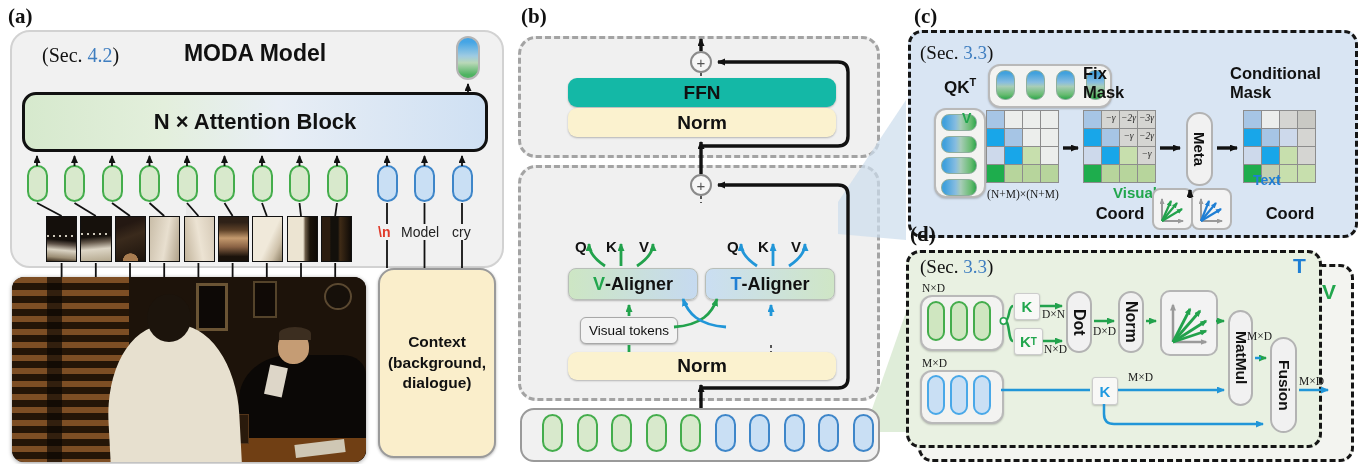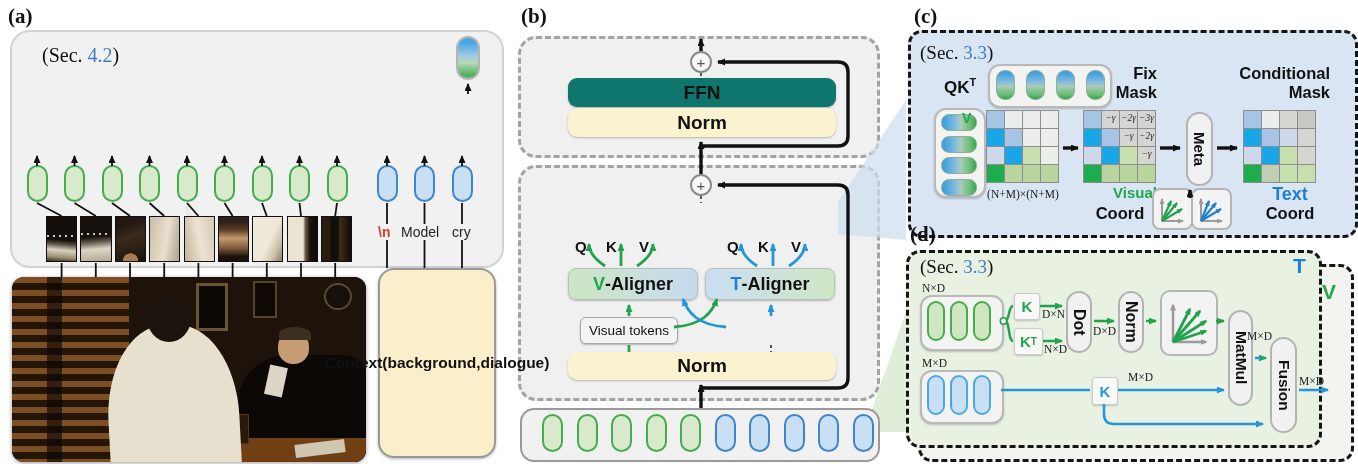--- a/index.html
+++ b/index.html
@@ -75,23 +75,25 @@
   <svg class="overlay" width="1358" height="464" style="z-index:2">
     <polygon points="838,202 906,100 906,240 838,234" fill="#ccdded" opacity="0.7"></polygon>
     <polygon points="864,432 906,312 906,432" fill="#d9ead2" opacity="0.85"></polygon>
     <polygon points="186,198 210,262 186,262" fill="#e2e2e2" opacity="0.5"></polygon>
   </svg>
 
   <div class="abs panel-label" style="left:8px;top:4px;">(a)</div>
   <div class="abs" id="panelA"></div>
 
   <div class="abs serif" style="left:42px;top:44px;font-size:20px;z-index:4;"><span>(Sec. </span><span class="blue">4.2</span><span>)</span></div>
+  <div class="abs b" style="left:150px;top:40px;width:210px;text-align:center;font-size:23px;z-index:4;">MODA Model</div>
 
   <div class="abs" style="left:456px;top:36px;width:24px;height:44px;border-radius:12px;border:2px solid #b5b5b5;box-sizing:border-box;z-index:4;background:linear-gradient(180deg,#45a5e5 10%,#9ecbe2 45%,#b9d8b8 62%,#4eb360 92%);"></div>
 
+  <div class="abs ctr" style="left:22px;top:92px;width:466px;height:60px;border:3px solid #111;border-radius:14px;box-sizing:border-box;z-index:4;background:linear-gradient(90deg,#d6e9cd,#e3efdc 30%,#e8eef5 55%,#cfe0f3);font-size:22px;font-weight:bold;">N × Attention Block</div>
 
   <div class="abs row" id="aG">
       <div class="tok tg"></div>
       <div class="tok tg"></div>
       <div class="tok tg"></div>
       <div class="tok tg"></div>
       <div class="tok tg"></div>
       <div class="tok tg"></div>
       <div class="tok tg"></div>
       <div class="tok tg"></div>
@@ -130,34 +132,34 @@
     <div class="abs" style="left:75%;top:29%;width:9%;height:18%;background:#c59c74;border-radius:46%;"></div>
     <div class="abs" style="left:75.5%;top:27%;width:9%;height:7%;background:#3c2e20;border-radius:50% 50% 0 0;"></div>
     <div class="abs" style="left:72%;top:48%;width:5%;height:16%;background:#ddd6c8;transform:rotate(12deg);"></div>
     <div class="abs" style="left:55%;top:87%;width:45%;height:13%;background:#703f14;"></div>
     <div class="abs" style="left:80%;top:89%;width:14%;height:7%;background:#cfc7b4;transform:rotate(-7deg);"></div>
     <div class="abs" style="left:63%;top:74%;width:3.5%;height:15%;background:#2a1a0c;border:1px solid #54351a;"></div>
     <div class="abs" style="left:27%;top:26%;width:37%;height:92%;background:#e7e0cf;border-radius:45% 45% 28% 28%/55% 55% 18% 18%;transform:rotate(-3deg);"></div>
     <div class="abs" style="left:38%;top:9%;width:12.5%;height:26%;background:#1c140c;border-radius:50%;"></div>
   </div>
 
-  <div class="abs" style="left:378px;top:268px;width:118px;height:190px;background:#faeecb;border:2px solid #9a9a9a;border-radius:16px;box-sizing:border-box;z-index:4;box-shadow:0 1px 3px rgba(0,0,0,.3);display:flex;flex-direction:row;align-items:center;justify-content:center;font-weight:bold;font-size:15.5px;line-height:1.35;">
+  <div class="abs" style="left:378px;top:268px;width:118px;height:190px;background:#faeecb;border:2px solid #9a9a9a;border-radius:16px;box-sizing:border-box;z-index:4;box-shadow:0 1px 3px rgba(0,0,0,.3);display:flex;flex-direction:column;align-items:center;justify-content:center;font-weight:bold;font-size:15.5px;line-height:1.35;">
     <span>Context</span>
     <span>(background,</span>
     <span>dialogue)</span>
   </div>
 
   <div class="abs panel-label" style="left:521px;top:4px;">(b)</div>
   <div class="abs dashbox" id="boxB1"></div>
   <div class="abs dashbox" id="boxB2"></div>
 
   <div class="abs plus" style="left:690px;top:51px;">+</div>
   <div class="abs plus" style="left:690px;top:174px;">+</div>
 
-  <div class="abs softbox b" style="left:568px;top:78px;width:268px;height:29px;background:#0f766e;font-size:19px;">FFN</div>
+  <div class="abs softbox b" style="left:568px;top:78px;width:268px;height:29px;background:#14b8a6;font-size:19px;">FFN</div>
   <div class="abs softbox b" style="left:568px;top:108px;width:268px;height:29px;background:#fbf2cf;font-size:19px;">Norm</div>
 
 
   <div class="abs b" style="left:575px;top:238px;font-size:15px;z-index:6;">Q</div>
   <div class="abs b" style="left:606px;top:238px;font-size:15px;z-index:6;">K</div>
   <div class="abs b" style="left:639px;top:238px;font-size:15px;z-index:6;">V</div>
   <div class="abs b" style="left:727px;top:238px;font-size:15px;z-index:6;">Q</div>
   <div class="abs b" style="left:758px;top:238px;font-size:15px;z-index:6;">K</div>
   <div class="abs b" style="left:791px;top:238px;font-size:15px;z-index:6;">V</div>
 
@@ -225,21 +227,21 @@
       <div class="mc" style="background: rgb(24, 166, 233);"></div>
       <div class="mc" style="background: rgb(199, 223, 173);"></div>
       <div class="mc" style="background: rgb(236, 238, 236);"></div>
       <div class="mc" style="background: rgb(30, 173, 77);"></div>
       <div class="mc" style="background: rgb(183, 213, 156);"></div>
       <div class="mc" style="background: rgb(183, 213, 156);"></div>
       <div class="mc" style="background: rgb(183, 213, 156);"></div>
     </div>
   <div class="abs dimlabel" style="left:980px;top:188px;width:86px;text-align:center;">(N+M)×(N+M)</div>
 
-  <div class="abs b" style="left:1083px;top:64px;width:74px;text-align:right;font-size:16.5px;z-index:4;line-height:1.15;">
+  <div class="abs b" style="left:1083px;top:64px;width:74px;text-align:left;font-size:16.5px;z-index:4;line-height:1.15;">
       <div>Fix</div>
       <div>Mask</div>
     </div>
   <div class="mx" id="mx2" style="left:1083px;top:110px;">
       <div class="mc" style="background: rgb(166, 197, 229);"></div>
       <div class="mc" style="background: rgb(213, 213, 210);">
         <span>−γ</span>
       </div>
       <div class="mc" style="background: rgb(213, 213, 210);">
         <span>−2γ</span>
@@ -262,21 +264,21 @@
         <span>−γ</span>
       </div>
       <div class="mc" style="background: rgb(30, 173, 77);"></div>
       <div class="mc" style="background: rgb(183, 213, 156);"></div>
       <div class="mc" style="background: rgb(183, 213, 156);"></div>
       <div class="mc" style="background: rgb(183, 213, 156);"></div>
     </div>
 
   <div class="abs vpill b" style="left:1186px;top:112px;width:27px;height:74px;font-size:15px;border-radius:13px;">Meta</div>
 
-  <div class="abs b" style="left:1243px;top:64px;width:100px;text-align:right;font-size:16.5px;z-index:4;line-height:1.15;margin-left:-13px;">
+  <div class="abs b" style="left:1243px;top:64px;width:100px;text-align:left;font-size:16.5px;z-index:4;line-height:1.15;margin-left:-13px;">
       <div>Conditional</div>
       <div>Mask</div>
     </div>
   <div class="mx" id="mx3" style="left:1243px;top:110px;">
       <div class="mc" style="background: rgb(166, 197, 229);"></div>
       <div class="mc" style="background: rgb(236, 238, 236);"></div>
       <div class="mc" style="background: rgb(213, 213, 210);"></div>
       <div class="mc" style="background: rgb(201, 201, 196);"></div>
       <div class="mc" style="background: rgb(24, 166, 233);"></div>
       <div class="mc" style="background: rgb(166, 197, 229);"></div>
@@ -287,21 +289,21 @@
       <div class="mc" style="background: rgb(199, 223, 173);"></div>
       <div class="mc" style="background: rgb(213, 213, 210);"></div>
       <div class="mc" style="background: rgb(30, 173, 77);"></div>
       <div class="mc" style="background: rgb(194, 207, 178);"></div>
       <div class="mc" style="background: rgb(199, 223, 173);"></div>
       <div class="mc" style="background: rgb(199, 223, 173);"></div>
     </div>
 
   <div class="abs b green" style="left:1083px;top:184px;width:74px;text-align:right;font-size:15px;z-index:4;">Visual</div>
   <div class="abs b" style="left:1083px;top:204px;width:74px;text-align:center;font-size:16.5px;z-index:4;">Coord</div>
-  <div class="abs b" style="left:1253px;top:184px;width:74px;text-align:center;font-size:18px;z-index:4;color:#1f7fd4;">Text</div>
+  <div class="abs b" style="left:1253px;top:172px;width:74px;text-align:left;font-size:14px;z-index:4;color:#1f7fd4;">Text</div>
   <div class="abs b" style="left:1253px;top:204px;width:74px;text-align:center;font-size:16.5px;z-index:4;">Coord</div>
 
   <div class="abs axbox" style="left:1152px;top:188px;width:37px;height:38px;">
     <svg width="31" height="32" viewBox="0 0 31 32">
       <defs>
           <marker id="ag1" markerWidth="7" markerHeight="7" refX="5" refY="2.5" orient="auto" markerUnits="userSpaceOnUse">
             <path d="M0,0 L6,2.5 L0,5 z" fill="#22a24c"></path>
           </marker>
       <marker id="agr1" markerWidth="7" markerHeight="7" refX="5" refY="2.5" orient="auto" markerUnits="userSpaceOnUse">
             <path d="M0,0 L6,2.5 L0,5 z" fill="#9a9a9a"></path>

